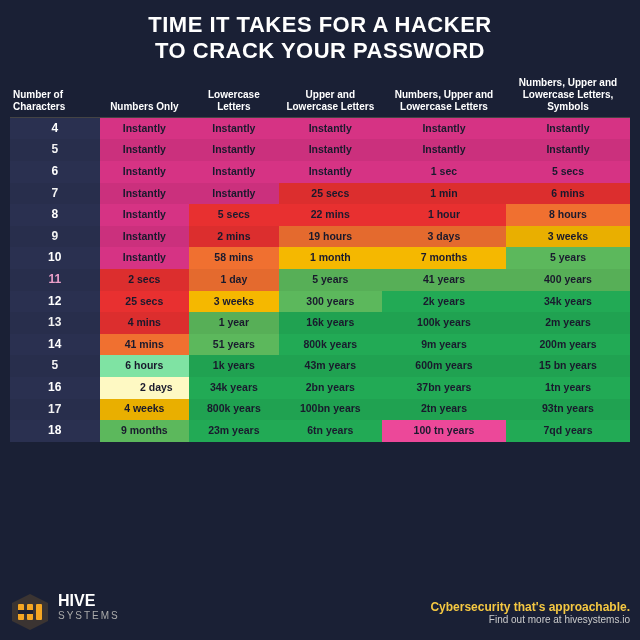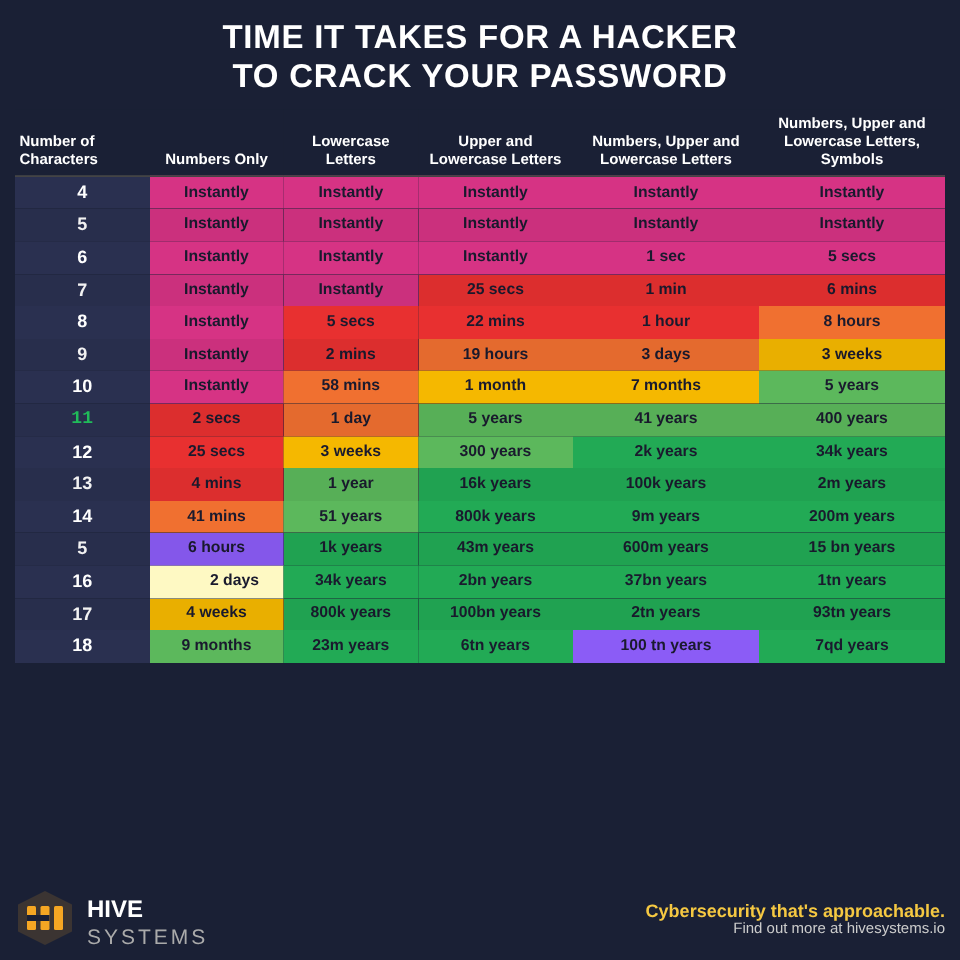--- a/index.html
+++ b/index.html
@@ -69,36 +69,36 @@
     }
     .footer {
       display: flex;
       align-items: center;
       justify-content: space-between;
       padding-top: 6px;
       margin-top: 4px;
     }
     .logo {
       display: flex;
-      align-items: flex-end;
+      align-items: flex-start;
       gap: 8px;
     }
     .logo-icon {
       width: 40px;
       height: 40px;
     }
     .logo-text {
       color: white;
       font-weight: 900;
       font-size: 16px;
       line-height: 1.1;
     }
     .logo-sub {
       color: #aaa;
-      font-size: 14px;
+      font-size: 10px;
       letter-spacing: 2px;
       font-weight: 400;
     }
     .footer-right {
       text-align: right;
       color: white;
     }
     .footer-tagline {
       font-size: 12px;
       font-weight: bold;
@@ -180,21 +180,21 @@
           </tr>
           <tr>
             <td style="background-color: rgb(42, 48, 80); color: white;">10</td>
             <td style="background-color: rgb(214, 51, 132); color: rgb(26, 26, 46);">Instantly</td>
             <td style="background-color: rgb(240, 112, 48); color: rgb(26, 26, 46);">58 mins</td>
             <td style="background-color: rgb(245, 184, 0); color: rgb(26, 26, 46);">1 month</td>
             <td style="background-color: rgb(245, 184, 0); color: rgb(26, 26, 46);">7 months</td>
             <td style="background-color: rgb(92, 184, 92); color: rgb(26, 26, 46);">5 years</td>
           </tr>
           <tr>
-            <td style="background-color: rgb(42, 48, 80); color: #22c55e; font-family: Liberation Mono, monospace;">11</td>
+            <td style="background-color: rgb(42, 48, 80); color: #f9a8d4;">11</td>
             <td style="background-color: rgb(232, 48, 48); color: rgb(26, 26, 46);">2 secs</td>
             <td style="background-color: rgb(240, 112, 48); color: rgb(26, 26, 46);">1 day</td>
             <td style="background-color: rgb(92, 184, 92); color: rgb(26, 26, 46);">5 years</td>
             <td style="background-color: rgb(92, 184, 92); color: rgb(26, 26, 46);">41 years</td>
             <td style="background-color: rgb(92, 184, 92); color: rgb(26, 26, 46);">400 years</td>
           </tr>
           <tr>
             <td style="background-color: rgb(42, 48, 80); color: white; text-align: center;">12</td>
             <td style="background-color: rgb(232, 48, 48); color: rgb(26, 26, 46);">25 secs</td>
             <td style="background-color: rgb(245, 184, 0); color: rgb(26, 26, 46);">3 weeks</td>
@@ -213,21 +213,21 @@
           <tr>
             <td style="background-color: rgb(42, 48, 80); color: white;">14</td>
             <td style="background-color: rgb(240, 112, 48); color: rgb(26, 26, 46);">41 mins</td>
             <td style="background-color: rgb(92, 184, 92); color: rgb(26, 26, 46);">51 years</td>
             <td style="background-color: rgb(34, 170, 85); color: rgb(26, 26, 46);">800k years</td>
             <td style="background-color: rgb(34, 170, 85); color: rgb(26, 26, 46);">9m years</td>
             <td style="background-color: rgb(34, 170, 85); color: rgb(26, 26, 46);">200m years</td>
           </tr>
           <tr>
             <td style="background-color: rgb(42, 48, 80); color: white;">5</td>
-            <td style="background-color: #8b5cf6; color: rgb(26, 26, 46); margin-top: 40px;">6 hours</td>
+            <td style="background-color: #86efac; color: rgb(26, 26, 46); margin-top: 40px;">6 hours</td>
             <td style="background-color: rgb(34, 170, 85); color: rgb(26, 26, 46);">1k years</td>
             <td style="background-color: rgb(34, 170, 85); color: rgb(26, 26, 46);">43m years</td>
             <td style="background-color: rgb(34, 170, 85); color: rgb(26, 26, 46);">600m years</td>
             <td style="background-color: rgb(34, 170, 85); color: rgb(26, 26, 46);">15 bn years</td>
           </tr>
           <tr>
             <td style="background-color: rgb(42, 48, 80); color: white;">16</td>
             <td style="background-color: #fef9c3; color: rgb(26, 26, 46); padding-left: 27px;">2 days</td>
             <td style="background-color: rgb(34, 170, 85); color: rgb(26, 26, 46);">34k years</td>
             <td style="background-color: rgb(34, 170, 85); color: rgb(26, 26, 46);">2bn years</td>
@@ -240,21 +240,21 @@
             <td style="background-color: rgb(34, 170, 85); color: rgb(26, 26, 46);">800k years</td>
             <td style="background-color: rgb(34, 170, 85); color: rgb(26, 26, 46); margin-top: 40px;">100bn years</td>
             <td style="background-color: rgb(34, 170, 85); color: rgb(26, 26, 46);">2tn years</td>
             <td style="background-color: rgb(34, 170, 85); color: rgb(26, 26, 46);">93tn years</td>
           </tr>
           <tr>
             <td style="background-color: rgb(42, 48, 80); color: white;">18</td>
             <td style="background-color: rgb(92, 184, 92); color: rgb(26, 26, 46);">9 months</td>
             <td style="background-color: rgb(34, 170, 85); color: rgb(26, 26, 46);">23m years</td>
             <td style="background-color: rgb(34, 170, 85); color: rgb(26, 26, 46);">6tn years</td>
-            <td style="background-color: #8b5cf6; color: rgb(26, 26, 46);">100 tn years</td>
+            <td style="background-color: #ec4899; color: rgb(26, 26, 46);">100 tn years</td>
             <td style="background-color: rgb(34, 170, 85); color: rgb(26, 26, 46);">7qd years</td>
           </tr>
         </tbody>
     </table>
   </div>
   <div class="footer">
     <div class="logo">
       <svg class="logo-icon" viewBox="0 0 40 40" xmlns="http://www.w3.org/2000/svg">
         <polygon points="20,2 38,11 38,29 20,38 2,29 2,11" fill="#f5a623" opacity="0.15"></polygon>
         <rect x="8" y="12" width="6" height="16" fill="#f5a623" rx="1"></rect>

